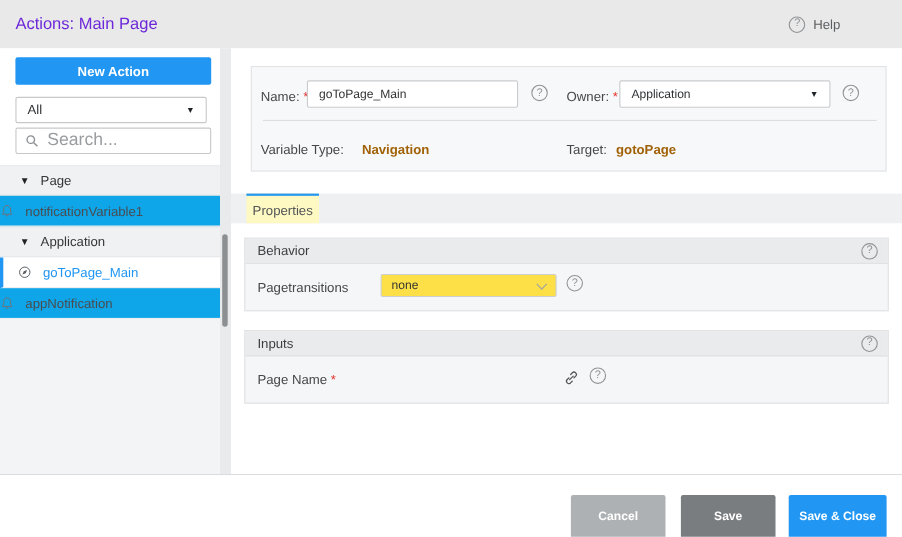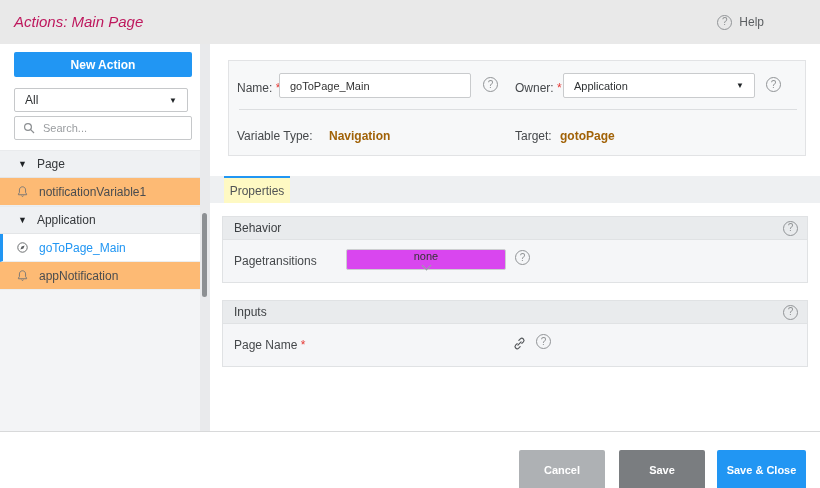--- a/index.html
+++ b/index.html
@@ -4,52 +4,52 @@
 <style>
   * { margin:0; padding:0; box-sizing:border-box; }
   html,body { width:820px; height:488px; }
   body {
     position:relative; overflow:hidden; background:#ffffff;
     font-family:"Liberation Sans", sans-serif; color:#333;
   }
 
   
   .header { position:absolute; left:0; top:0; width:820px; height:44px; background:#e9e9e9; }
-  .page-title { position:absolute; left:14px; top:0; line-height:44px; font-size:15px; color:#be185d;font-style:italic; }
+  .page-title { position:absolute; left:14px; top:0; line-height:44px; font-size:15px; color:#6d28d9; }
   .help { position:absolute; right:56px; top:0; height:44px; display:flex; align-items:center; gap:7px;
           font-size:12px; color:#5b5e61; cursor:pointer; }
 
   .qmark { display:inline-flex; width:15px; height:15px; min-width:15px; border:1px solid #919497;
            border-radius:50%; align-items:center; justify-content:center;
            font-size:10px; line-height:1; color:#8f9294; background:transparent; }
 
   
   .sidebar { position:absolute; left:0; top:44px; width:200px; height:387px; background:#f3f4f6; }
   .sidebar-controls { position:absolute; left:0; top:0; width:200px; height:106px; background:#fff; }
   .new-action { position:absolute; left:14px; top:8px; width:178px; height:25px; background:#2196f3;
                 color:#fff; font-weight:bold; font-size:12px; border:none; border-radius:2px;
                 display:flex; align-items:center; justify-content:center; cursor:pointer; font-family:inherit; }
   .filter-select { position:absolute; left:14px; top:44px; width:174px; height:24px; background:#fff;
                    border:1px solid #c6c8ca; border-radius:2px; font-size:12px; color:#2f3234;
                    display:flex; align-items:center; justify-content:space-between; padding:0 10px; cursor:pointer; }
   .tri-down { font-size:8px; color:#1f2326; }
   .search-box { position:absolute; left:14px; top:72px; width:178px; height:24px; background:#fff;
                 border:1px solid #c6c8ca; border-radius:2px; display:flex; align-items:center;
                 gap:6px; padding:0 8px; }
-  .search-box input { border:none; outline:none; flex:1; font-size:11px; font-family:inherit;
+  .search-box input { border:none; outline:none; flex:1; font-size:16px; font-family:inherit;
                       color:#0c4a6e; background:transparent; min-width:0; }
   .search-box input::placeholder { color:#9a9da0; }
 
   .tree { position:absolute; left:0; top:106px; width:200px; }
   .tree-group { height:28px; background:#eff1f3; border-bottom:1px solid #e3e5e7; border-top:1px solid #e9ebed;
                 display:flex; align-items:center; gap:10px; padding-left:18px; font-size:12px;
                 color:#34373a; cursor:pointer; }
   .tree-group .tri-down { font-size:9px; }
-  .tree-item { height:28px; background:#fdba74; border-bottom:1px solid #eceeef;
-               display:flex; align-items:center; gap:9px; padding-left:16px; font-size:12px;
+  .tree-item { height:28px; background:#0ea5e9; border-bottom:1px solid #eceeef;
+               display:flex; align-items:center; gap:9px; font-size:12px;
                color:#4a4d50; cursor:pointer; }
   .tree-item.selected { background:#ffffff; border-left:3px solid #2196f3; padding-left:13px; color:#2196f3; }
   .tree-icon { display:inline-flex; width:14px; min-width:14px; }
 
   
   .vscroll { position:absolute; left:200px; top:44px; width:10px; height:387px; background:#e9eaec; }
   .vscroll-thumb { position:absolute; left:2px; top:169px; width:5px; height:84px; background:#8d9093; border-radius:3px; }
 
   
   .main { position:absolute; left:210px; top:44px; width:610px; height:387px; background:#fff; }
@@ -83,23 +83,23 @@
 
   .section { position:absolute; left:12px; width:586px; height:67px; background:#f5f6f8;
              border:1px solid #e0e2e4; }
   .section-behavior { top:172px; }
   .section-inputs   { top:256px; }
   .section-header { height:23px; background:#e9ebed; border-bottom:1px solid #e0e2e4;
                     display:flex; align-items:center; justify-content:space-between;
                     padding:0 9px 0 11px; font-size:12px; color:#3c3f42; }
   .section-body { position:relative; height:42px; }
   .row-label { position:absolute; left:11px; top:14px; font-size:12px; color:#45484b; white-space:nowrap; }
-  .dropdown { position:absolute; left:123px; top:9px; width:160px; height:21px; background:#d946ef;
+  .dropdown { position:absolute; left:123px; top:9px; width:160px; height:21px; background:#fde047;
               border:1px solid #ccced0; border-radius:2px; font-size:11px; color:#333;
-              display:flex; align-items:center; justify-content:space-between; padding:0 9px; cursor:pointer;flex-direction:column; }
+              display:flex; align-items:center; justify-content:space-between; padding:0 9px; cursor:pointer; }
   .chev { width:7px; height:7px; border-right:1px solid #9aa0a5; border-bottom:1px solid #9aa0a5;
           transform:rotate(45deg); margin-top:-3px; }
   .row-help-behavior { position:absolute; left:292px; top:10px; cursor:pointer; }
   .link-btn  { position:absolute; left:289px; top:12px; cursor:pointer; display:inline-flex; }
   .row-help-inputs { position:absolute; left:313px; top:10px; cursor:pointer; }
 
   
   .footer-divider { position:absolute; left:0; top:431px; width:820px; height:1px; background:#d8d9da; }
   .footer { position:absolute; left:0; top:432px; width:820px; height:56px; background:#fff; }
   .btn { position:absolute; top:18px; height:40px; border:none; border-radius:2px; color:#fff;

